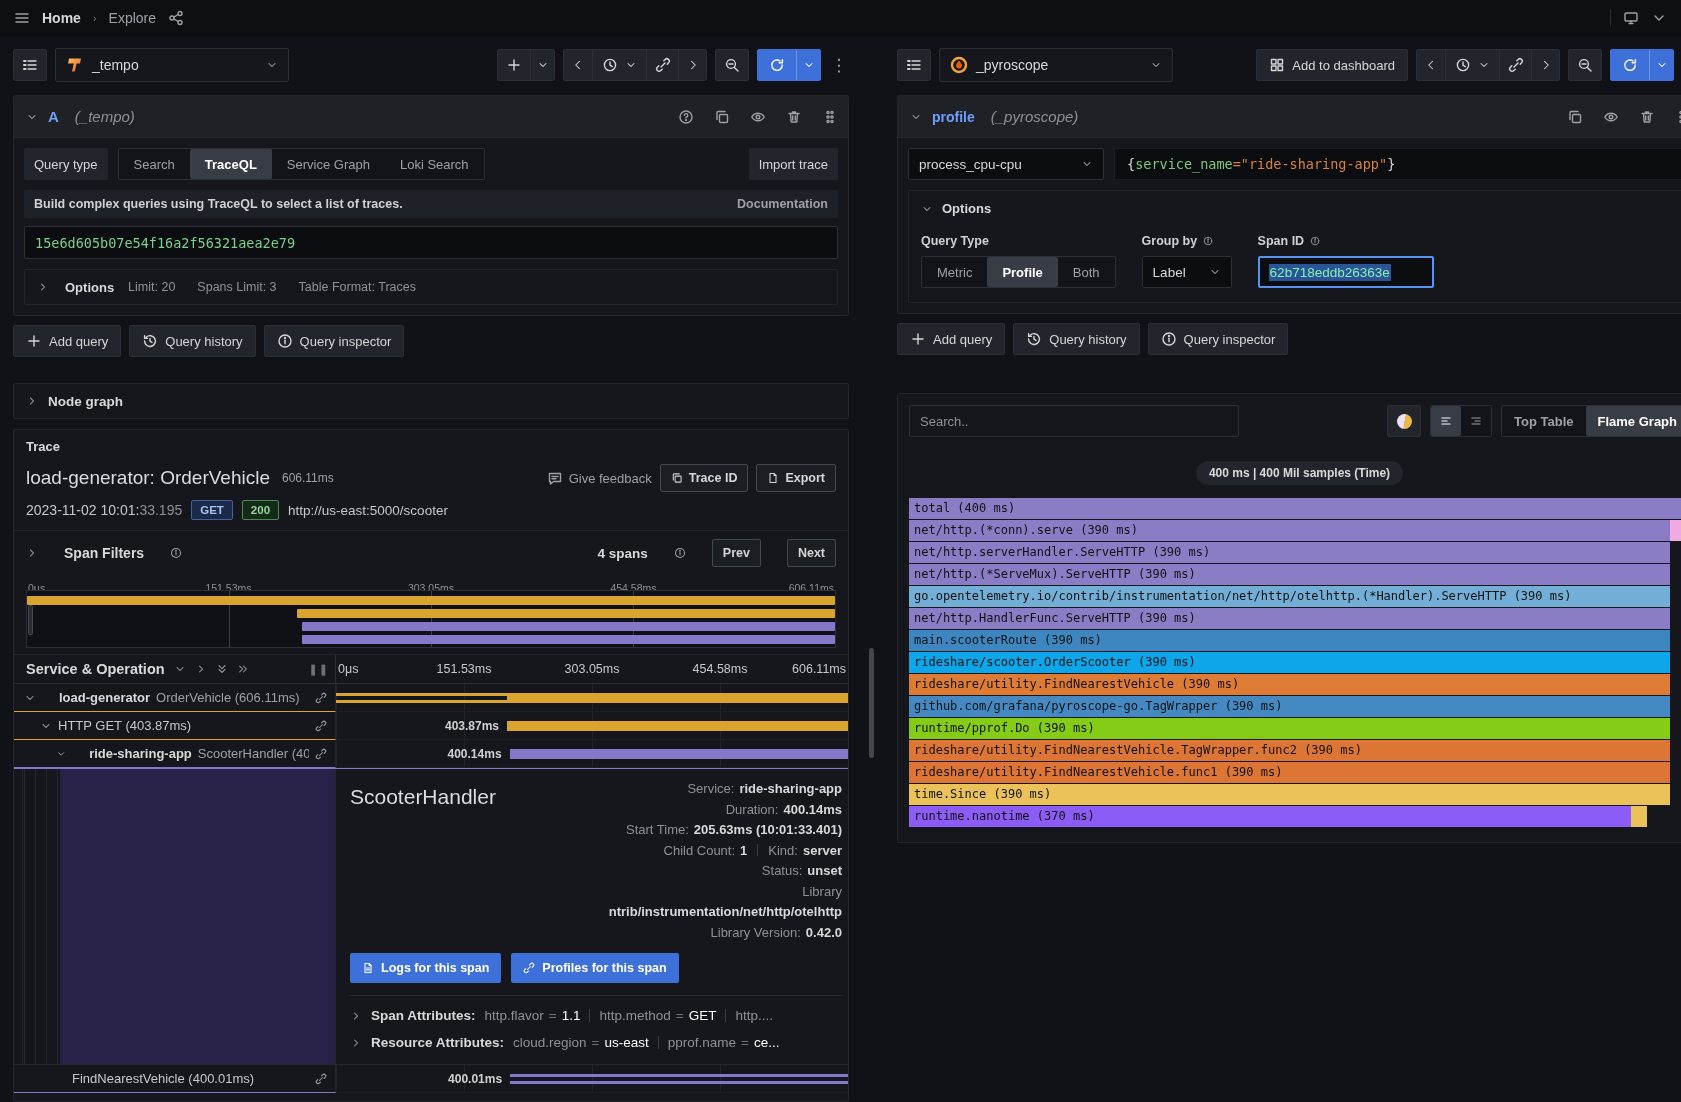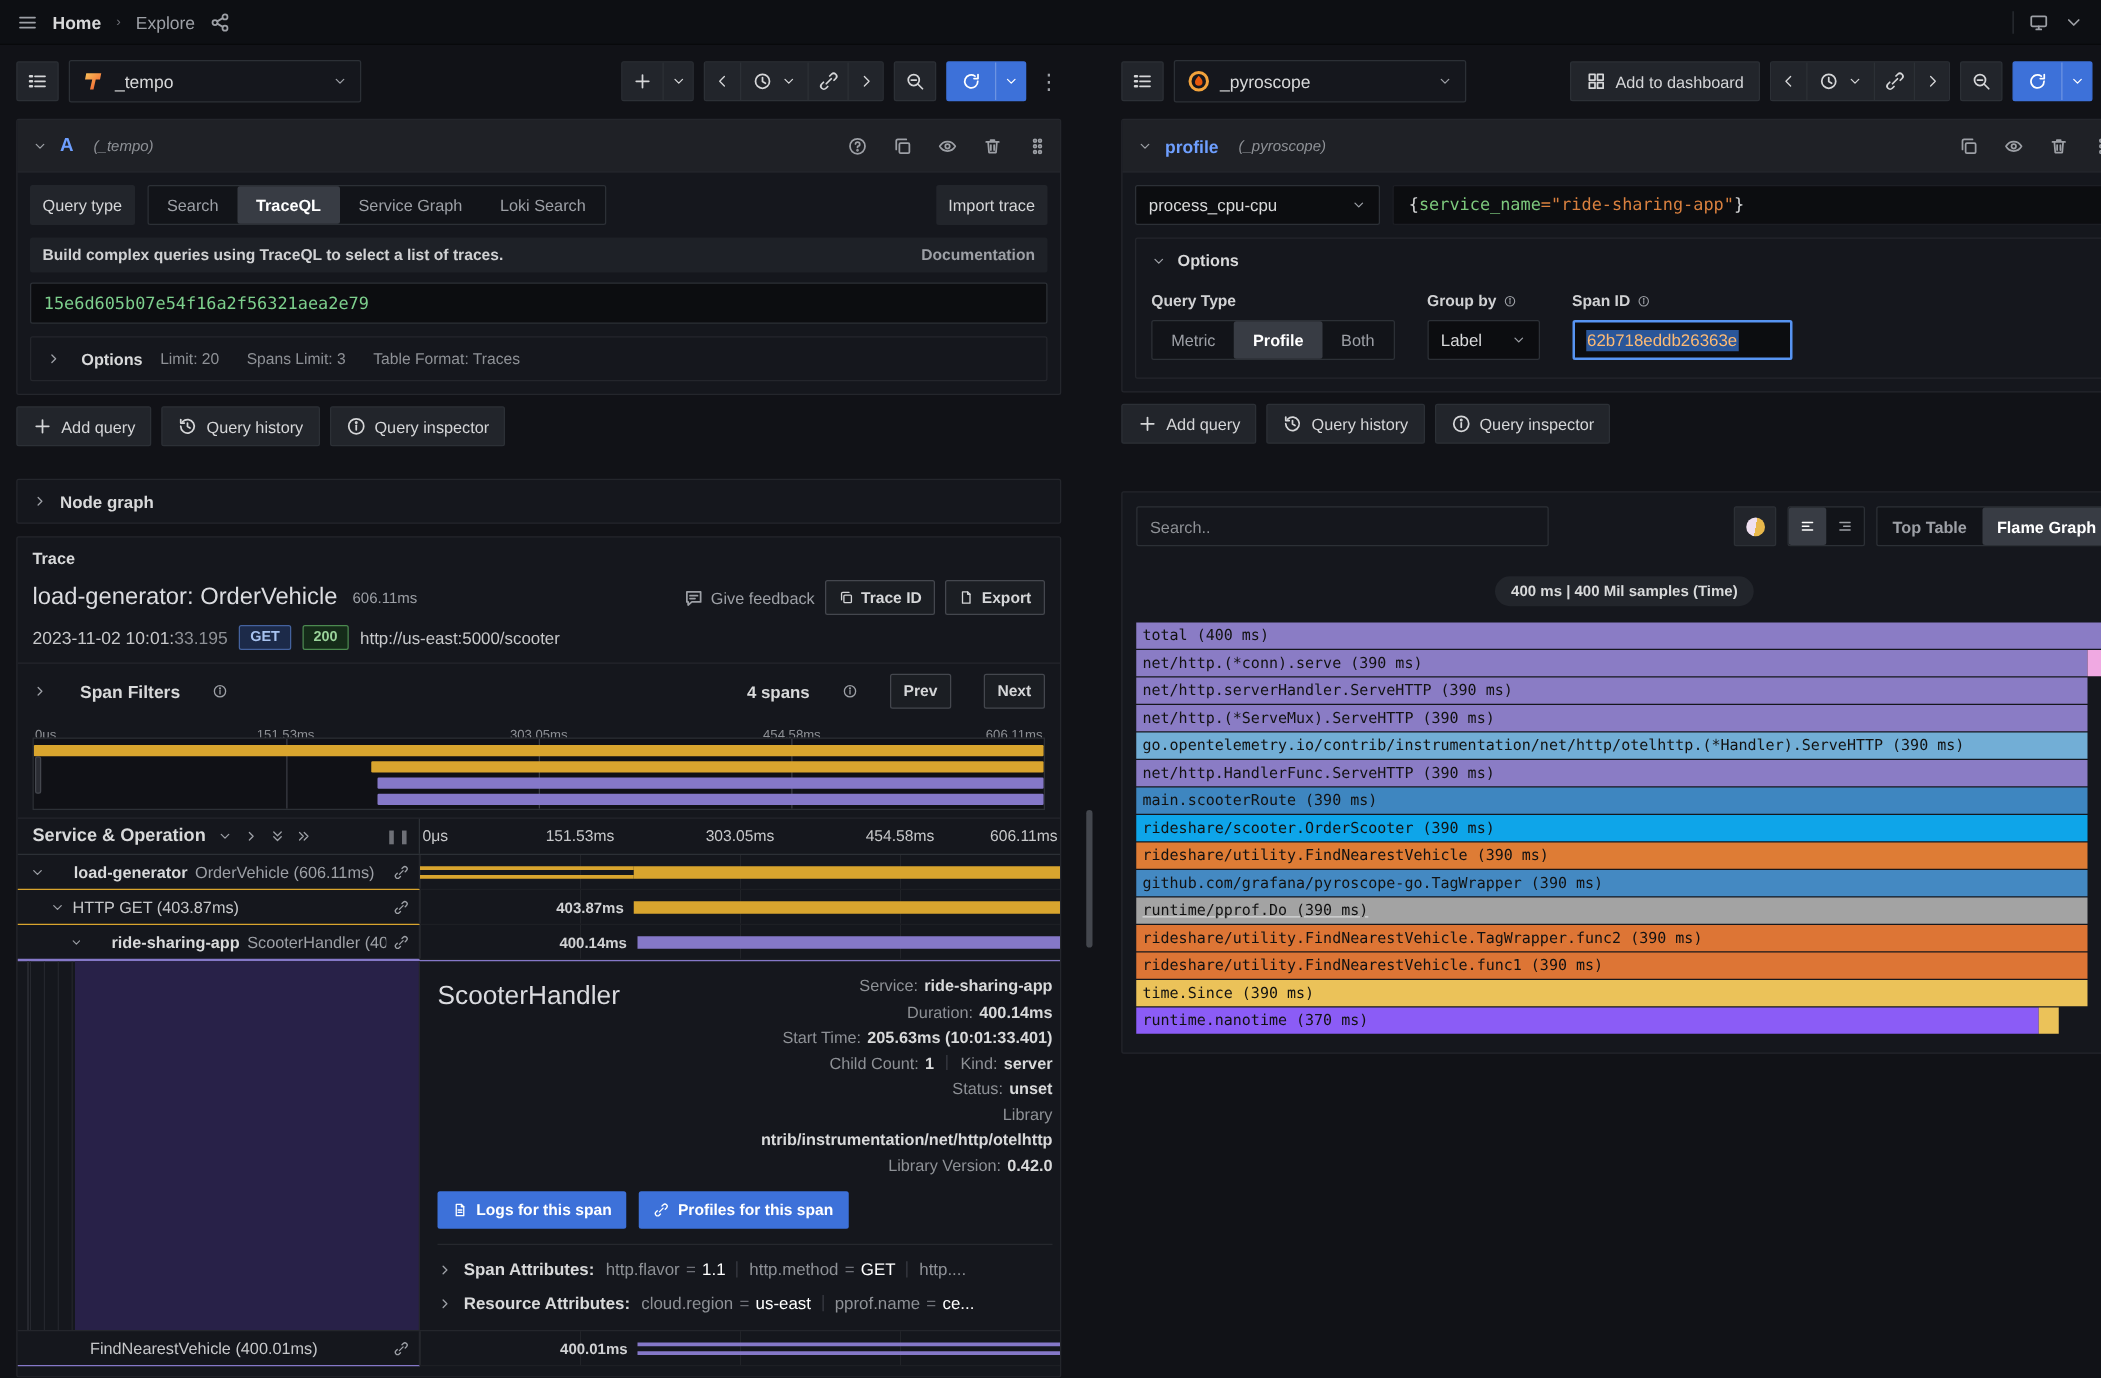--- a/index.html
+++ b/index.html
@@ -40,21 +40,21 @@
   .run-btn .btn { background:#3d71d9; color:#fff; }
   .run-btn .btn + .btn { border-left:1px solid rgba(255,255,255,.25); }
   .ds-picker { display:flex; align-items:center; gap:8px; width:234px; height:34px; padding:0 10px; background:#15171d; border:1px solid #2c3036; border-radius:2px; cursor:pointer; }
   .ds-picker .ds-name { flex:1; font-size:14px; color:#d8d9da; }
   .kebab { font-size:17px; color:#9da0a6; letter-spacing:0; }
 
   
   .qpanel { background:#15171d; border:1px solid #24262c; border-radius:2px; }
   .qheader { height:42px; display:flex; align-items:center; gap:10px; padding:0 10px 0 12px; background:#1f2126; border-bottom:1px solid #24262c; }
   .qref { color:#6e9fff; font-weight:700; font-size:15px; }
-  .qds { color:#8e9196; font-style:italic; font-size:12px; margin-left:6px; }
+  .qds { color:#8e9196; font-style:italic; font-size:15px; margin-left:6px; }
   .qheader .spacer { flex:1; }
   .qicon { background:none; border:none; color:#9da0a6; cursor:pointer; display:flex; align-items:center; margin-left:10px; }
   .qbody { padding:10px; }
 
   .tabs-row { display:flex; align-items:center; }
   .chip { height:32px; display:flex; align-items:center; padding:0 10px; background:#22252b; border-radius:2px; font-size:13px; font-weight:500; color:#d5d6d8; margin-right:10px; }
   .seg-group { display:flex; align-items:center; border:1px solid #2c3036; border-radius:2px; background:#121419; height:32px; padding:0; }
   .seg { background:none; border:none; color:#9da0a6; font-size:13px; padding:0 15px; height:30px; cursor:pointer; border-radius:2px; }
   .seg-sel { background:#383c44; color:#fff; font-weight:700; }
   .tabs-row .spacer { flex:1; }
@@ -152,21 +152,21 @@
   .sel-brace { color:#d8d9da; }
   .sel-key { color:#7dc97d; }
   .sel-val { color:#d9803f; }
 
   .opts-box { margin-top:10px; border:1px solid #24262c; border-radius:2px; padding:10px 12px 14px; }
   .opts-head { display:flex; align-items:center; gap:9px; font-weight:700; font-size:13px; cursor:pointer; }
   .fields { display:flex; gap:26px; margin-top:18px; }
   .field label { display:flex; align-items:center; gap:6px; font-size:12.5px; font-weight:600; color:#d0d1d3; margin-bottom:8px; }
   .input { height:32px; background:#0c0d10; border:1px solid #2c3036; border-radius:2px; display:flex; align-items:center; padding:0 9px; font-size:13.5px; color:#c7c8ca; cursor:text; }
   .input.focused { border:2px solid #5794f2; }
-  .sel-text { background:#2a5699; color:#fdba74; padding:1px 1px; }
+  .sel-text { background:#2a5699; color:#86efac; padding:1px 1px; }
   .w-spanid { width:176px; }
   .w-maxnodes { width:176px; }
   .dd-groupby { width:90px; }
 
   
   .flame-panel { margin-top:38px; background:#15171d; border:1px solid #24262c; border-radius:2px; padding:11px 11px 14px; }
   .f-toolbar { display:flex; align-items:center; gap:9px; }
   .f-search { width:330px; height:32px; background:transparent; border:1px solid #2c3036; border-radius:2px; color:#c7c8ca; padding:0 10px; font-size:13px; font-family:"Liberation Sans",sans-serif; }
   .f-search::placeholder { color:#8e9196; }
   .f-toolbar .spacer { flex:1; }
@@ -940,21 +940,21 @@
             <div class="fbar" style="width: 97.5%; background: rgb(222, 124, 53);">
               <div class="flabel">rideshare/utility.FindNearestVehicle (390 ms)</div>
             </div>
           </div>
           <div class="frow">
             <div class="fbar" style="width: 97.5%; background: rgb(68, 137, 194);">
               <div class="flabel">github.com/grafana/pyroscope-go.TagWrapper (390 ms)</div>
             </div>
           </div>
           <div class="frow">
-            <div class="fbar" style="width: 97.5%; background: #a3a3a3; text-decoration: underline;">
+            <div class="fbar" style="width: 97.5%; background: #84cc16;">
               <div class="flabel">runtime/pprof.Do (390 ms)</div>
             </div>
           </div>
           <div class="frow">
             <div class="fbar" style="width: 97.5%; background: rgb(221, 117, 53);">
               <div class="flabel">rideshare/utility.FindNearestVehicle.TagWrapper.func2 (390 ms)</div>
             </div>
           </div>
           <div class="frow">
             <div class="fbar" style="width: 97.5%; background: rgb(221, 117, 53);">

